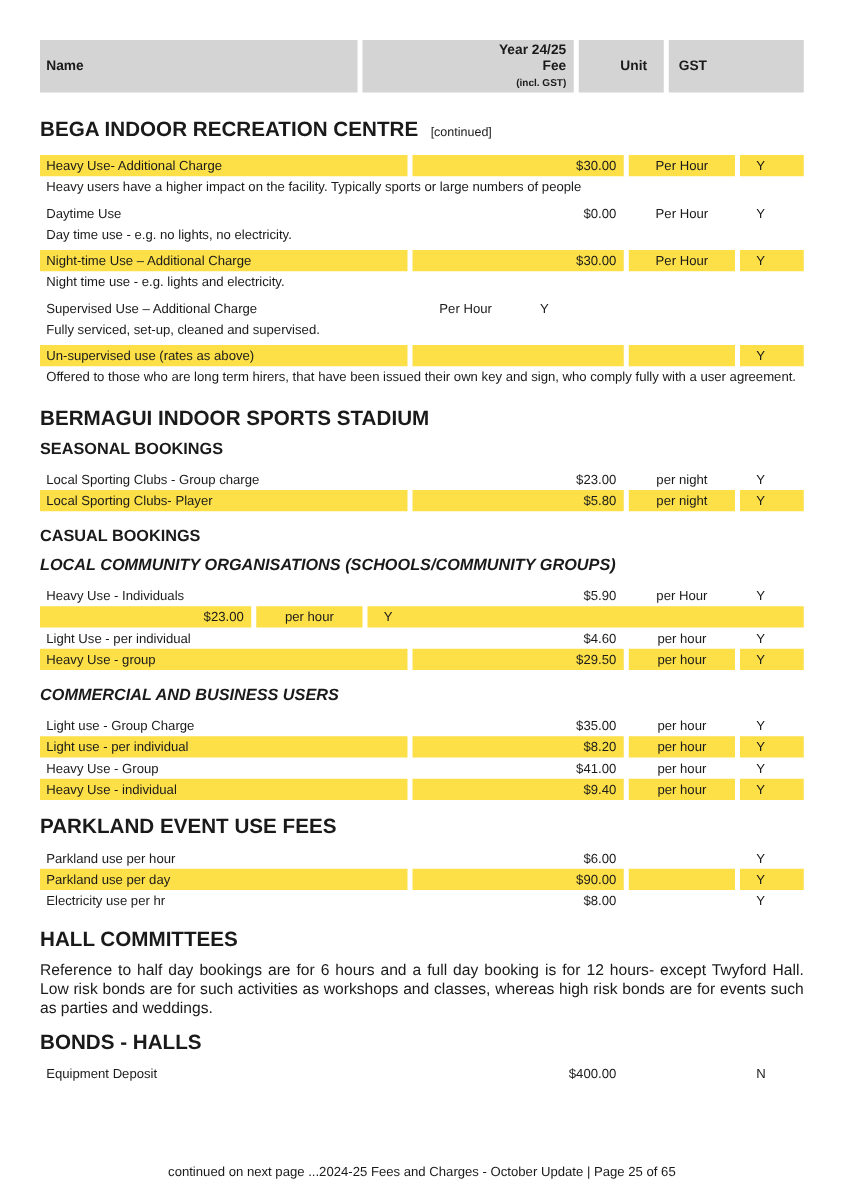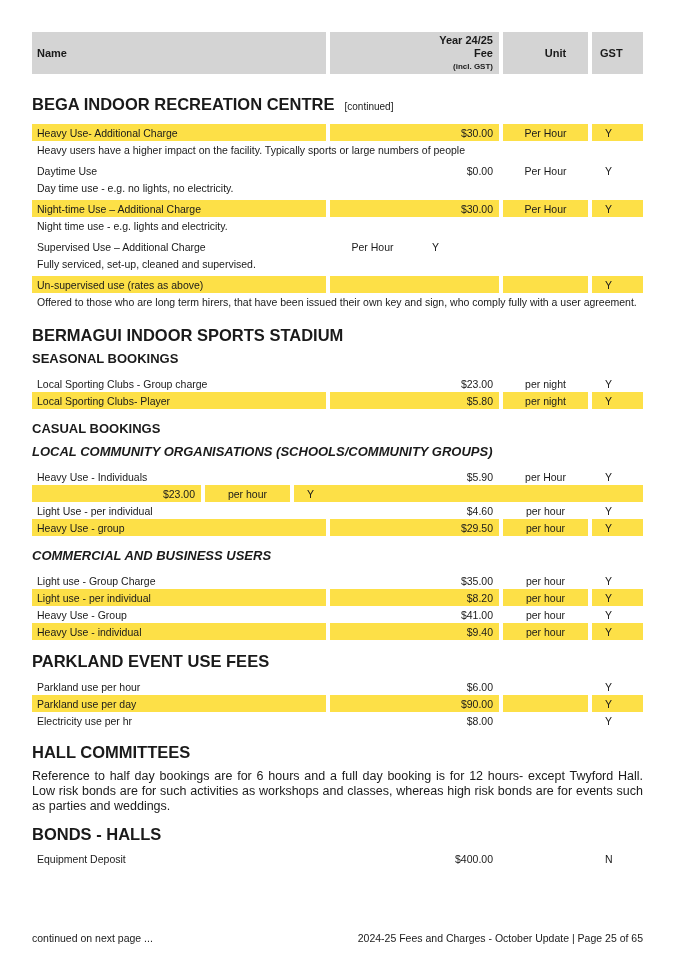--- a/index.html
+++ b/index.html
@@ -3,43 +3,43 @@
 <meta charset="utf-8">
 <style>
   html, body { margin: 0; padding: 0; background: #ffffff; }
   body { width: 675px; height: 955px; position: relative; overflow: hidden;
          font-family: "Liberation Sans", sans-serif; color: #1a1a1a; }
   .page { position: absolute; left: 32px; top: 32px; width: 611px; }
 
   
   .hdr { display: flex; height: 42px; gap: 4px; }
   .hdr > div { background: #d4d4d4; font-weight: bold; font-size: 11px; display: flex; align-items: center; }
-  .hdr .c-name { width: 294px; padding-left: 5px; box-sizing: border-box; }
+  .hdr .c-name { width: 254px; padding-left: 5px; box-sizing: border-box; }
   .hdr .c-fee { width: 169px; flex-direction: column; align-items: flex-end; justify-content: center; padding-right: 6px; box-sizing: border-box; line-height: 13px; }
   .hdr .c-fee .small { font-size: 8px; }
-  .hdr .c-unit { width: 85px; justify-content: center; padding-left: 20px; box-sizing: border-box;}
+  .hdr .c-unit { width: 68px; justify-content: center; padding-left: 20px; box-sizing: border-box;}
   .hdr .c-gst { width: 51px; justify-content: flex-start; padding-left: 0px; box-sizing: border-box; flex: 1; }
 
   h2 { font-size: 16.5px; font-weight: bold; margin: 0; }
   h2 .cont { font-size: 10px; font-weight: normal; margin-left: 10px; }
   h3 { font-size: 13px; font-weight: bold; margin: 0; }
   h3.it { font-style: italic; }
 
   .row { display: flex; height: 17px; gap: 4px; font-size: 10.5px; align-items: stretch; }
   .row > div { display: flex; align-items: center; }
   .row.shade > div { background: #fde047; }
   .row .c-name { width: 294px; padding-left: 5px; box-sizing: border-box; }
   .row .c-fee { width: 169px; justify-content: flex-end; padding-right: 6px; box-sizing: border-box; }
   .row .c-unit { width: 85px; justify-content: center; }
   .row .c-gst { flex: 1; padding-left: 0; justify-content: flex-start; }
   .row .c-gst span { margin-left: 13px; }
   .desc { font-size: 10.5px; height: 17px; display: flex; align-items: center; padding-left: 5px; }
 
   .para { font-size: 12.5px; line-height: 15px; text-align: justify; margin: 0; }
-  .footer { position: absolute; top: 932px; left: 32px; width: 611px; font-size: 10.5px; display: flex; justify-content: space-between; }
+  .footer { position: absolute; top: 932px; left: 32px; width: 611px; font-size: 10.5px; display: flex; justify-content: center; }
 
   .abs { position: absolute; left: 32px; width: 611px; }
 </style>
 </head>
 <body>
 
 <div class="page">
   <div class="hdr">
     <div class="c-name">Name</div>
     <div class="c-fee">

